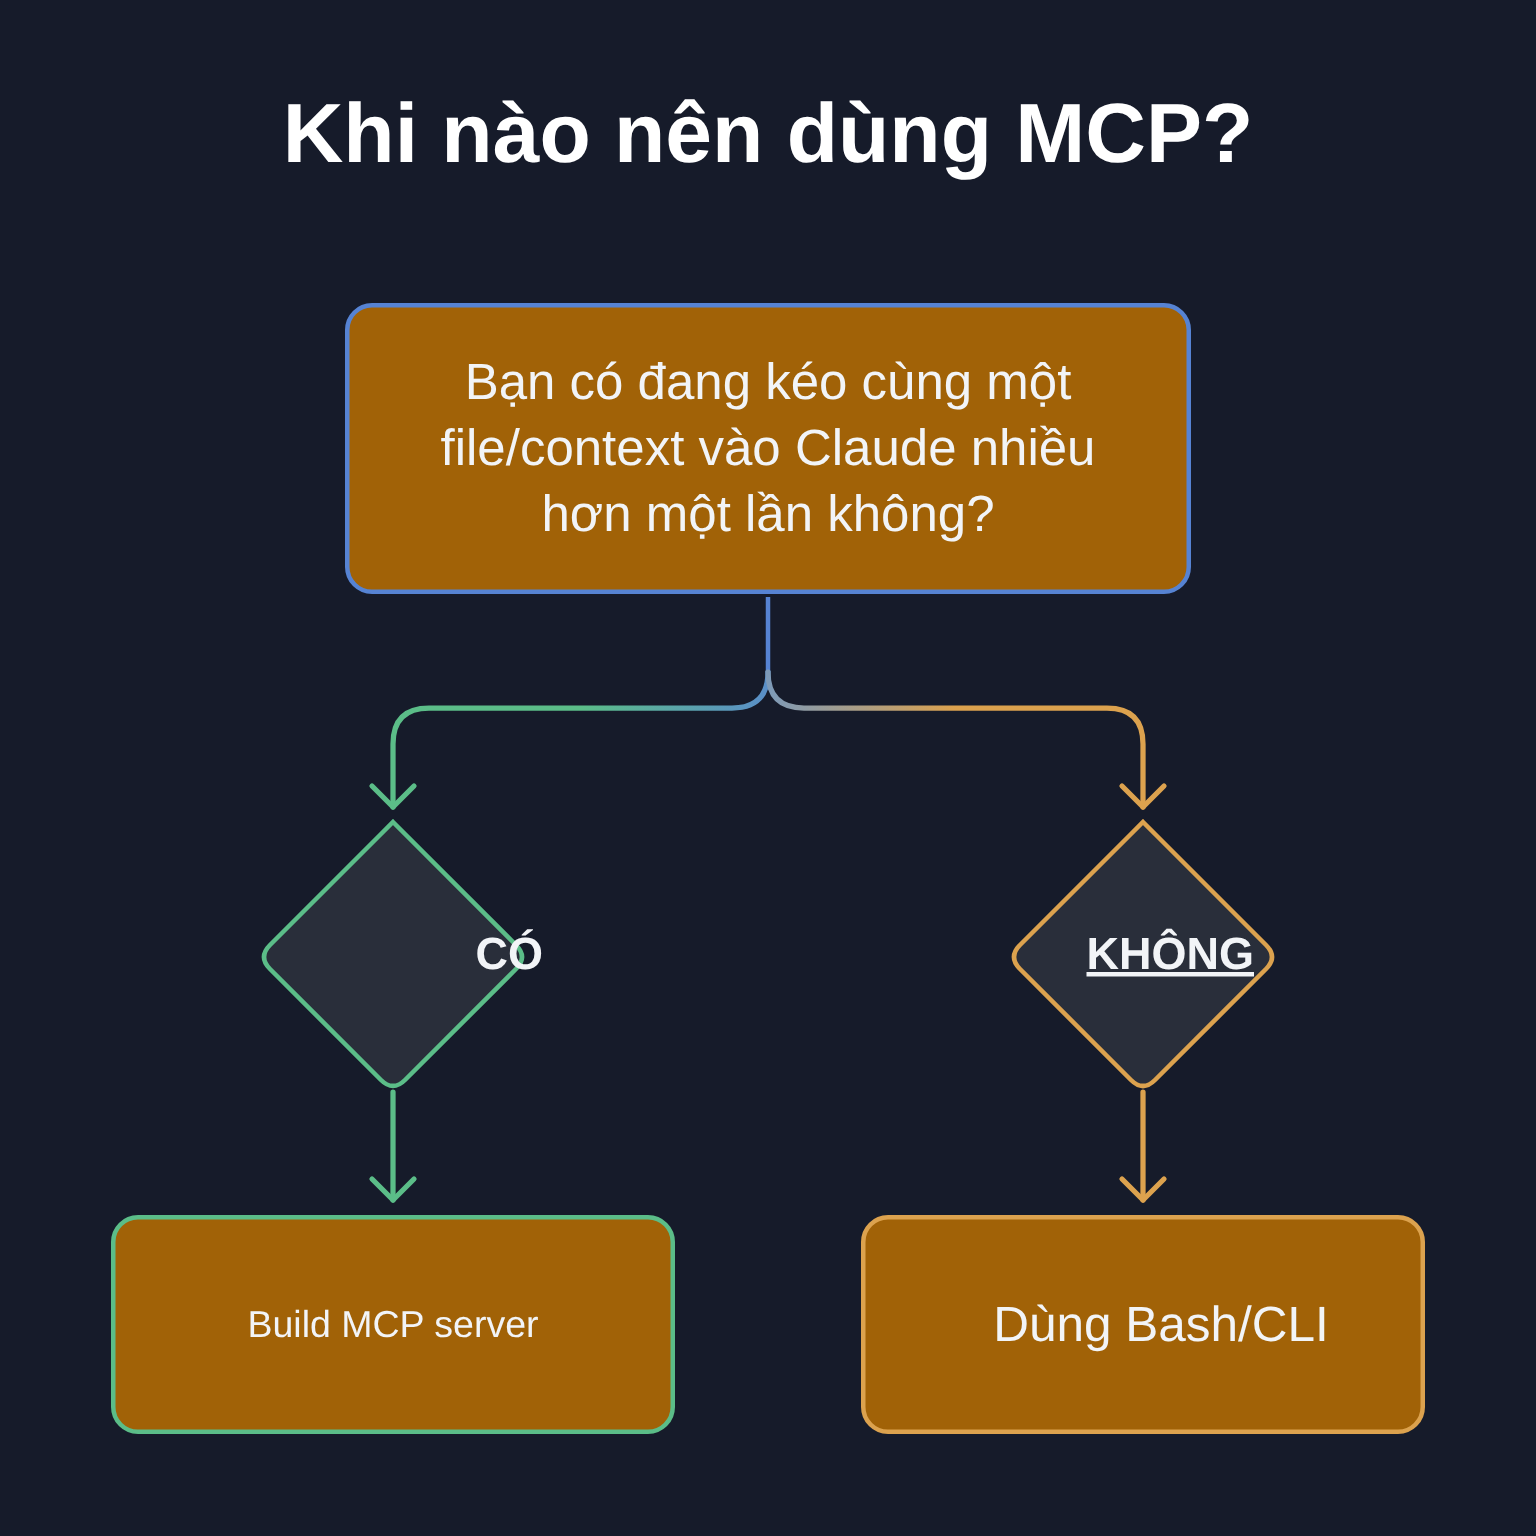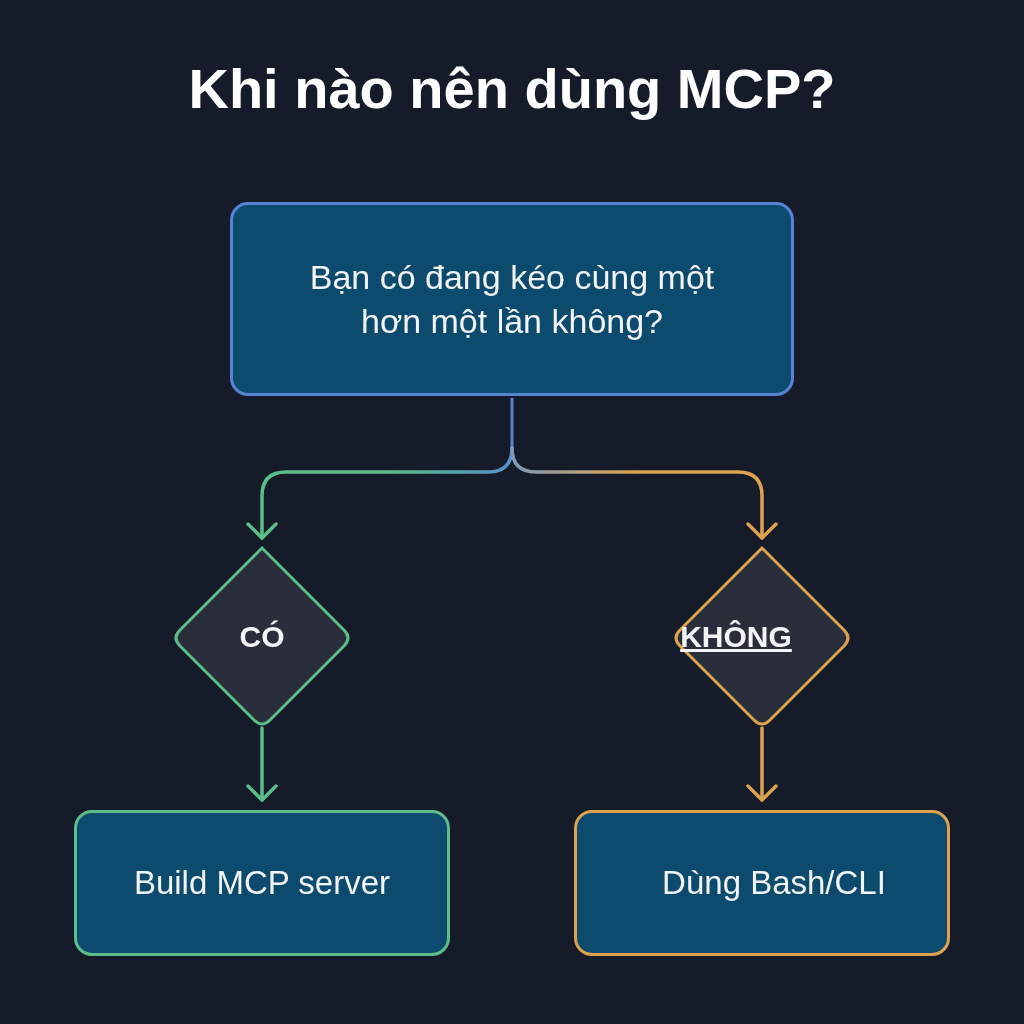--- a/index.html
+++ b/index.html
@@ -10,43 +10,43 @@
     font-family: "Liberation Sans", "DejaVu Sans", sans-serif;
   }
   .title {
     position: absolute; left: 0; top: 56px; width: 1024px;
     text-align: center; color: #ffffff;
     font-size: 56px; font-weight: bold; letter-spacing: 0px;
   }
   svg.lines { position: absolute; left: 0; top: 0; }
   .box {
     position: absolute; box-sizing: border-box;
-    background: #0c4a6e; color: #f2f4f7;
+    background: #a16207; color: #f2f4f7;
     display: flex; align-items: center; justify-content: center;
     text-align: center;
   }
   .question {
     left: 230px; top: 202px; width: 564px; height: 194px;
     border: 3px solid #5683d3; border-radius: 18px;
     font-size: 34px; line-height: 44px;
     padding: 0 24px;
   }
   .result-yes {
     left: 74px; top: 810px; width: 376px; height: 146px;
     border: 3px solid #5bbd88; border-radius: 18px;
-    font-size: 33px;
+    font-size: 25px;
   }
   .result-no {
     left: 574px; top: 810px; width: 376px; height: 146px;
     border: 3px solid #dca24e; border-radius: 18px;
     font-size: 33px; line-height: 44px; padding-left: 24px;
   }
   .diamond-label {
     position: absolute; color: #f2f4f7;
-    font-size: 30px; font-weight: bold; text-align: center;
+    font-size: 30px; font-weight: bold; text-align: right;
   }
   .label-yes { left: 162px; top: 620px; width: 200px; }
   .label-no  { left: 636px; top: 620px; width: 200px; text-decoration: underline; }
 </style>
 </head>
 <body>
 
 <div class="title">Khi nào nên dùng MCP?</div>
 
 <svg class="lines" width="1024" height="1024">
@@ -76,20 +76,21 @@
 
   <path d="M262 728 L262 800" stroke="#5bbd88" stroke-width="3.5" fill="none" stroke-linecap="round"></path>
   <path d="M248 786 L262 800 L276 786" stroke="#5bbd88" stroke-width="3.5" fill="none" stroke-linecap="round" stroke-linejoin="round"></path>
   <path d="M762 728 L762 800" stroke="#dca24e" stroke-width="3.5" fill="none" stroke-linecap="round"></path>
   <path d="M748 786 L762 800 L776 786" stroke="#dca24e" stroke-width="3.5" fill="none" stroke-linecap="round" stroke-linejoin="round"></path>
 </svg>
 
 <div class="box question">
   <div>
     <div>Bạn có đang kéo cùng một</div>
+    <div>file/context vào Claude nhiều</div>
     <div>hơn một lần không?</div>
   </div>
 </div>
 
 <div class="diamond-label label-yes">CÓ</div>
 <div class="diamond-label label-no">KHÔNG</div>
 
 <div class="box result-yes">
   <span>Build MCP server</span>
 </div>

